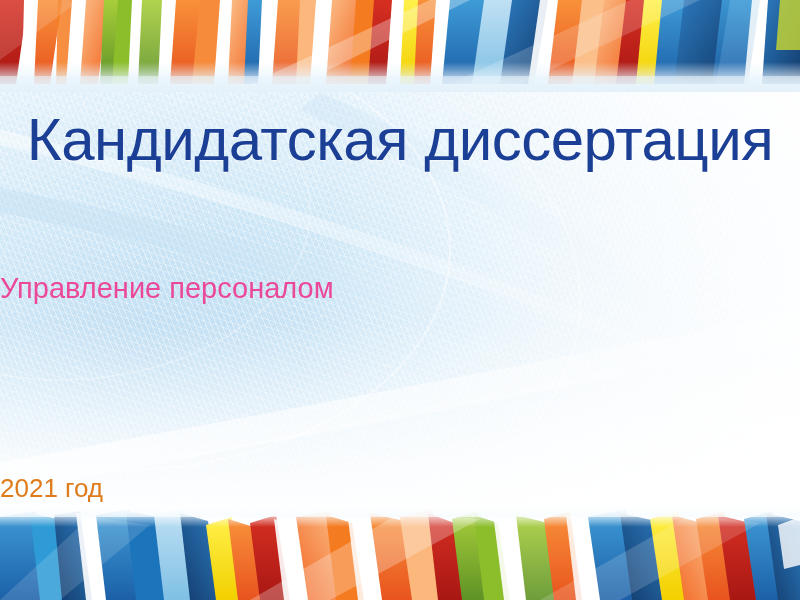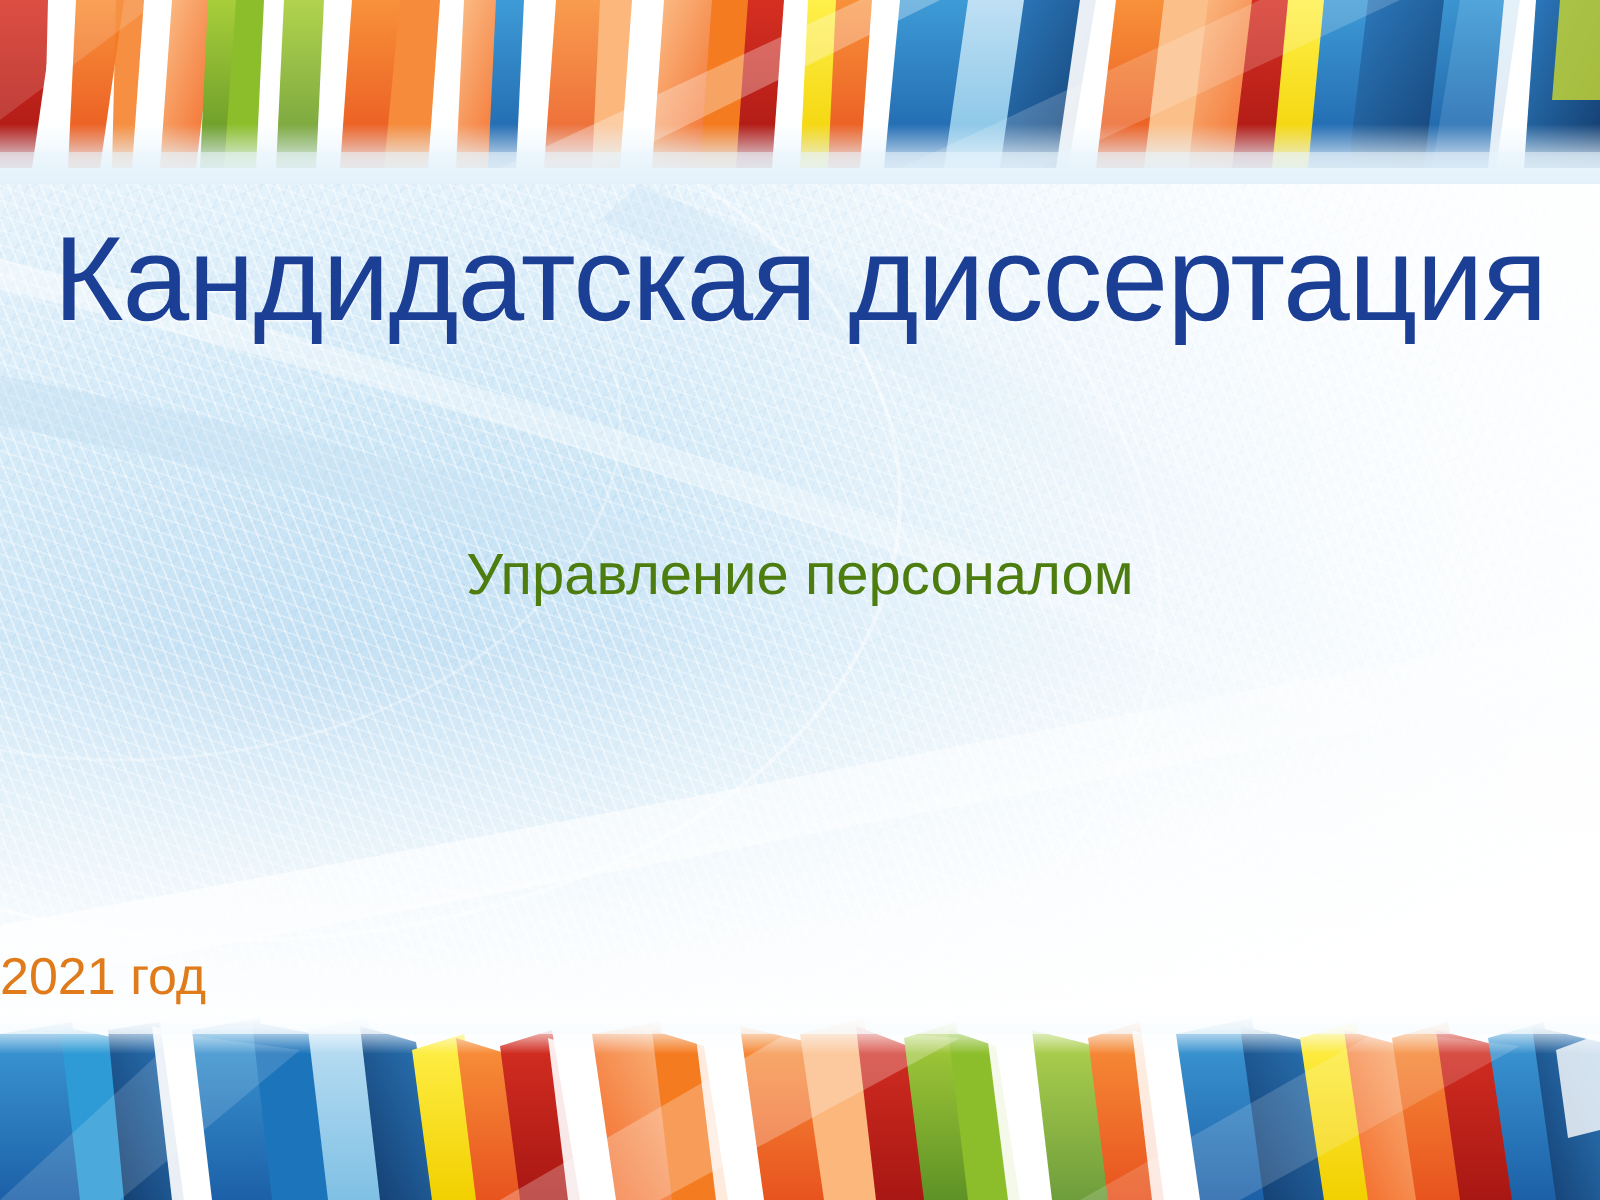--- a/index.html
+++ b/index.html
@@ -98,24 +98,23 @@
     font-weight: 400;
     letter-spacing: -0.5px;
     color: #1c3f96;
     white-space: nowrap;
     text-shadow: 0 1px 1px rgba(255,255,255,0.7);
   }
   #subtitle-text {
     position: absolute;
     left: 0; right: 0;
     top: 272px;
-    text-align: center;
     font-size: 29px;
     font-weight: 400;
-    color: #4d7c0f;
+    color: #ec4899;
     white-space: nowrap;
   }
   #year-text {
     position: absolute;
     left: 0; right: 0;
     top: 473px;
     text-align: left;
     font-size: 26px;
     font-weight: 400;
     color: #e07b1c;

